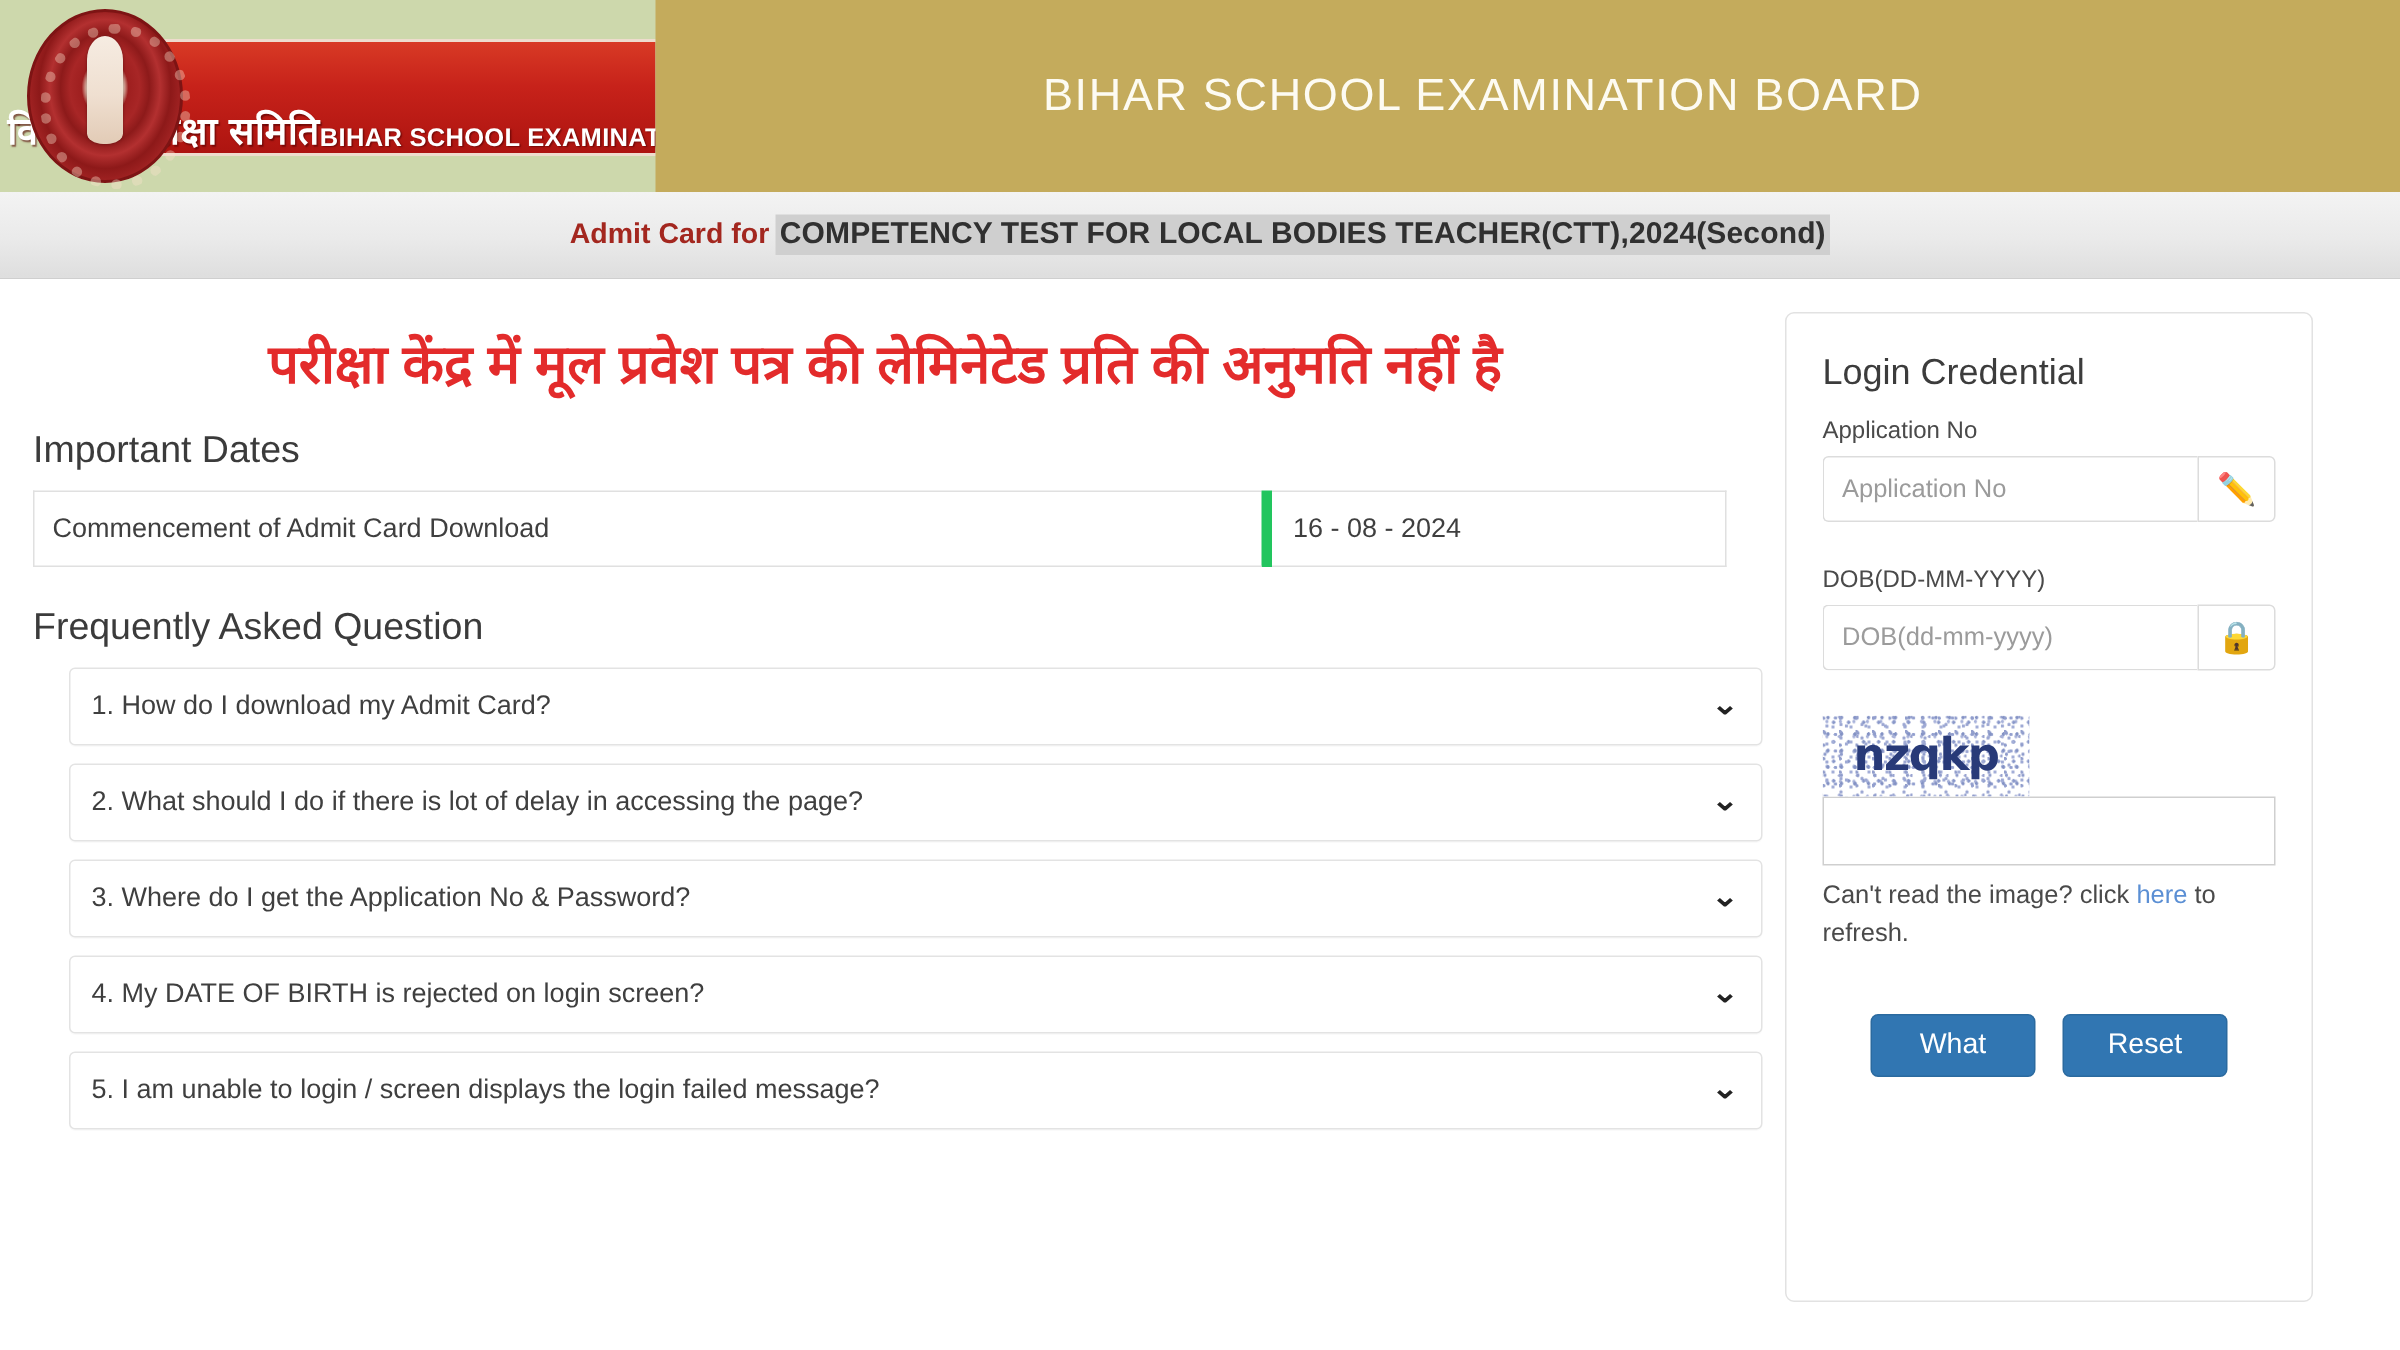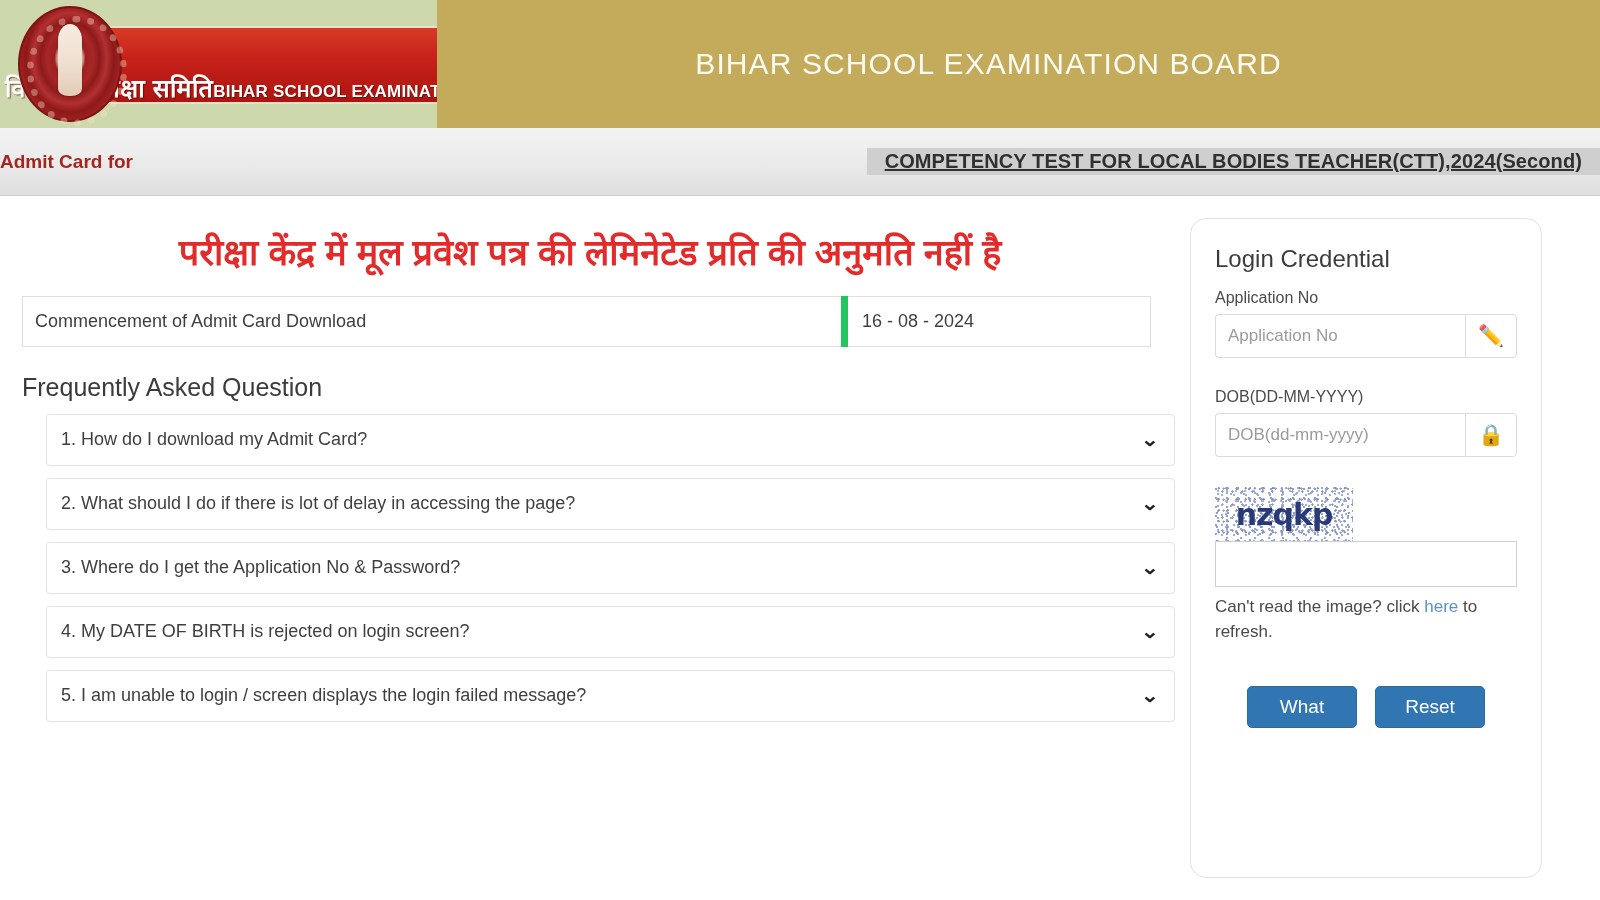--- a/index.html
+++ b/index.html
@@ -94,41 +94,40 @@
     text-align: center;
     color: #fdfbf2;
     font-size: 30px;
     letter-spacing: 1.1px;
     padding-right: 60px;
     white-space: nowrap;
   }
 
   
   .subtitle-bar {
-    height: 68px;
+    height: 58px;
     background: linear-gradient(180deg,#f3f3f3 0%, #eaeaea 55%, #dedede 100%);
     border-bottom: 1px solid #cfcfcf;
     display: flex;
     align-items: center;
-    justify-content: space-between;
+    justify-content: center;
   }
   .subtitle-prefix {
     color: #a3271f;
     font-size: 19px;
     font-weight: bold;
     margin-right: 4px;
   }
   .subtitle-exam {
     color: #303030;
     font-size: 20px;
     font-weight: bold;
     background: #cfcfcf;
-    padding: 2px 18px;
+    padding: 2px 3px;
     letter-spacing: .1px;
-    text-decoration: underline;
   }
 
   
   .page {
     display: flex;
     padding: 0;
   }
   .left-col {
     width: 1180px;
     padding: 22px 22px 0 22px;
@@ -212,21 +211,21 @@
     font-size: 19px;
     color: #222;
     font-weight: bold;
     line-height: 1;
     transform: scaleX(1.15);
   }
 
   
   .login-card {
     border: 1px solid #e2e2e2;
-    border-radius: 16px;
+    border-radius: 6px;
     background: #fff;
     padding: 26px 24px 22px 24px;
     width: 352px;
     min-height: 660px;
   }
   .login-title {
     font-size: 24px;
     color: #3c3c3c;
     margin-bottom: 16px;
     font-weight: normal;
@@ -366,20 +365,21 @@
 </div>
 
 <div class="page">
 
   <div class="left-col">
 
     <div class="notice">
       <div class="notice-hi">परीक्षा केंद्र में मूल प्रवेश पत्र की लेमिनेटेड प्रति की अनुमति नहीं है</div>
     </div>
 
+    <h2 class="section-title">Important Dates</h2>
 
     <table class="dates-table">
       <tbody>
         <tr>
           <td class="label">Commencement of Admit Card Download</td>
           <td class="value">16 - 08 - 2024</td>
         </tr>
       </tbody>
     </table>
 

